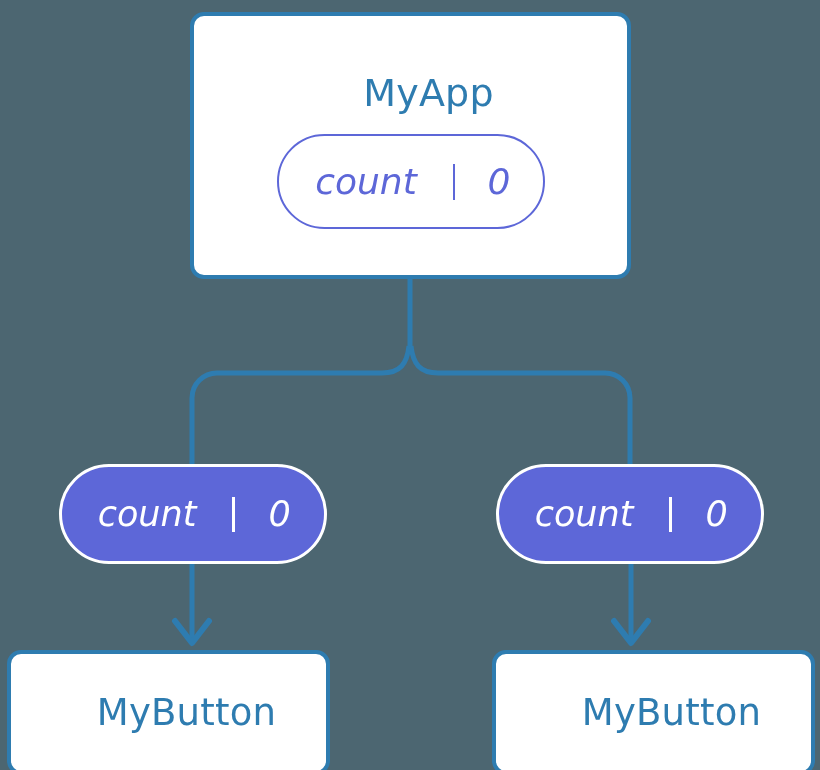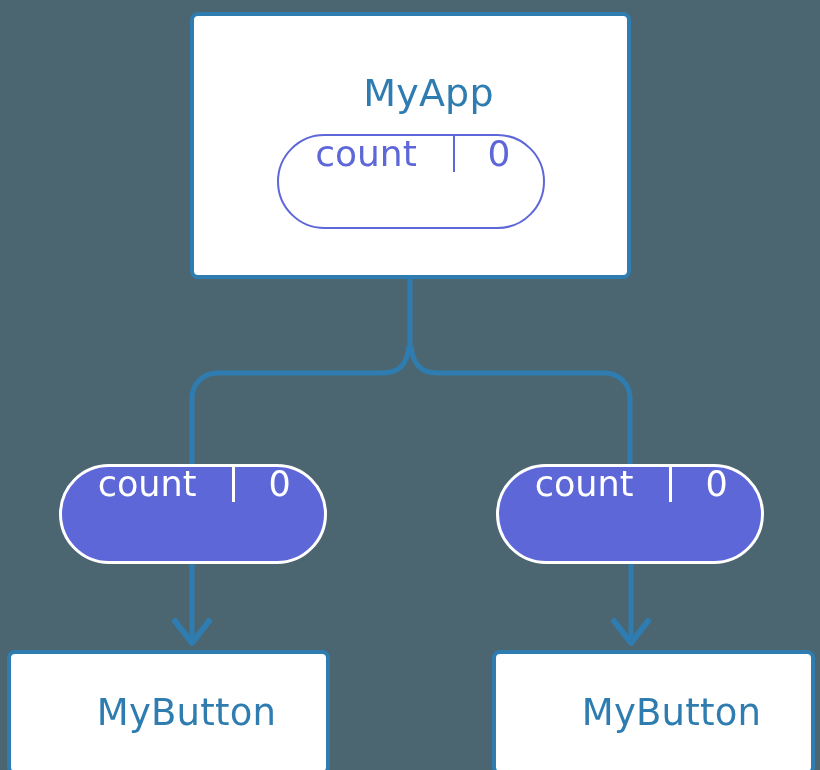--- a/index.html
+++ b/index.html
@@ -29,21 +29,21 @@
     width: 820px;
     height: 770px;
     pointer-events: none;
   }
 
   
   .comp-box {
     position: absolute;
     background: #ffffff;
     border: 4px solid #2e7cb0;
-    border-radius: 8px;
+    border-radius: 14px;
     box-sizing: border-box;
     display: flex;
     flex-direction: column;
     align-items: center;
     padding-left: 36px;
   }
   .comp-title {
     color: #2e7cb0;
     font-size: 38px;
     font-weight: 400;
@@ -70,24 +70,25 @@
     justify-content: center;
   }
   #leaf-box-left  { left: 7px;   top: 650px; }
   #leaf-box-right { left: 492px; top: 650px; }
   .leaf-box .comp-title { font-size: 37px; text-align: right; }
 
   
   .pill {
     position: absolute;
     display: flex;
-    align-items: flex-start;
+    align-items: center;
     box-sizing: border-box;
     border-radius: 999px;
     overflow: hidden;
+    font-style: italic;
   }
   .pill .pill-key,
   .pill .pill-val {
     display: flex;
     align-items: center;
     justify-content: center;
     line-height: 1;
     white-space: nowrap;
   }
 

